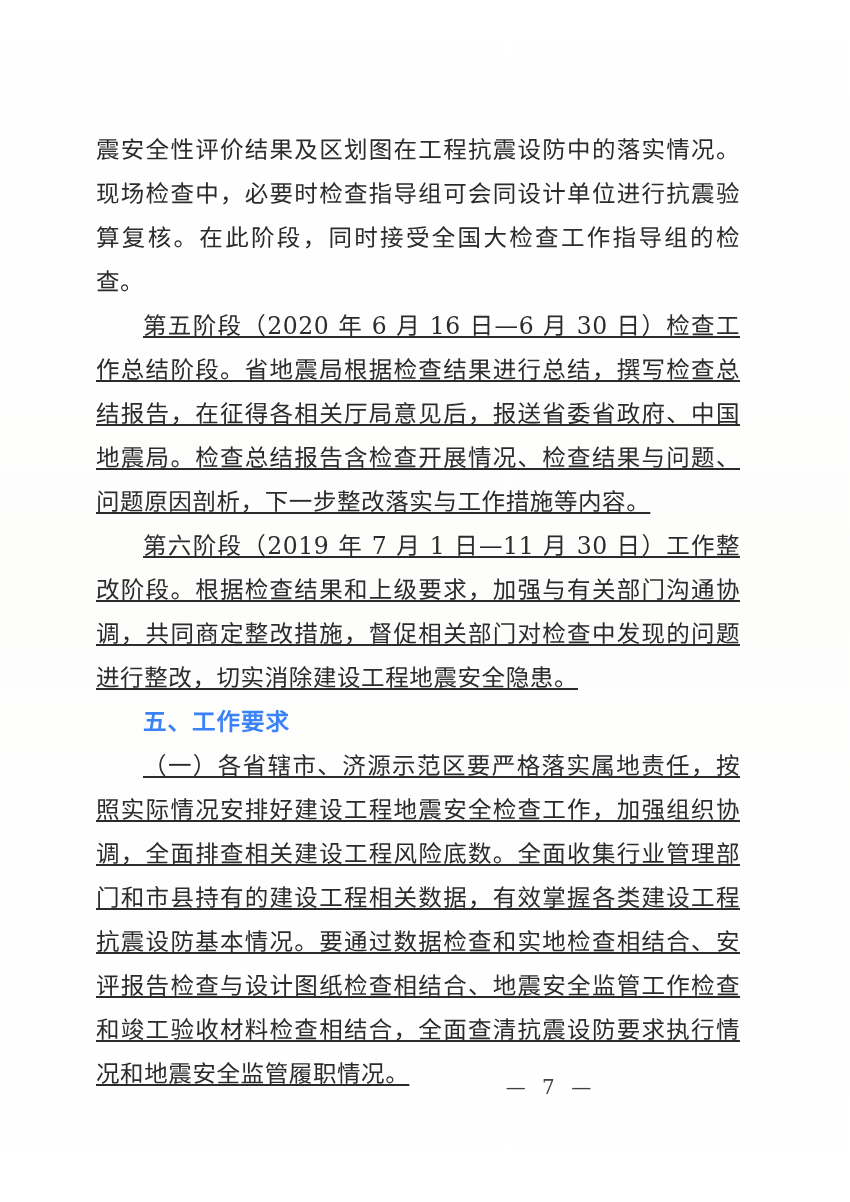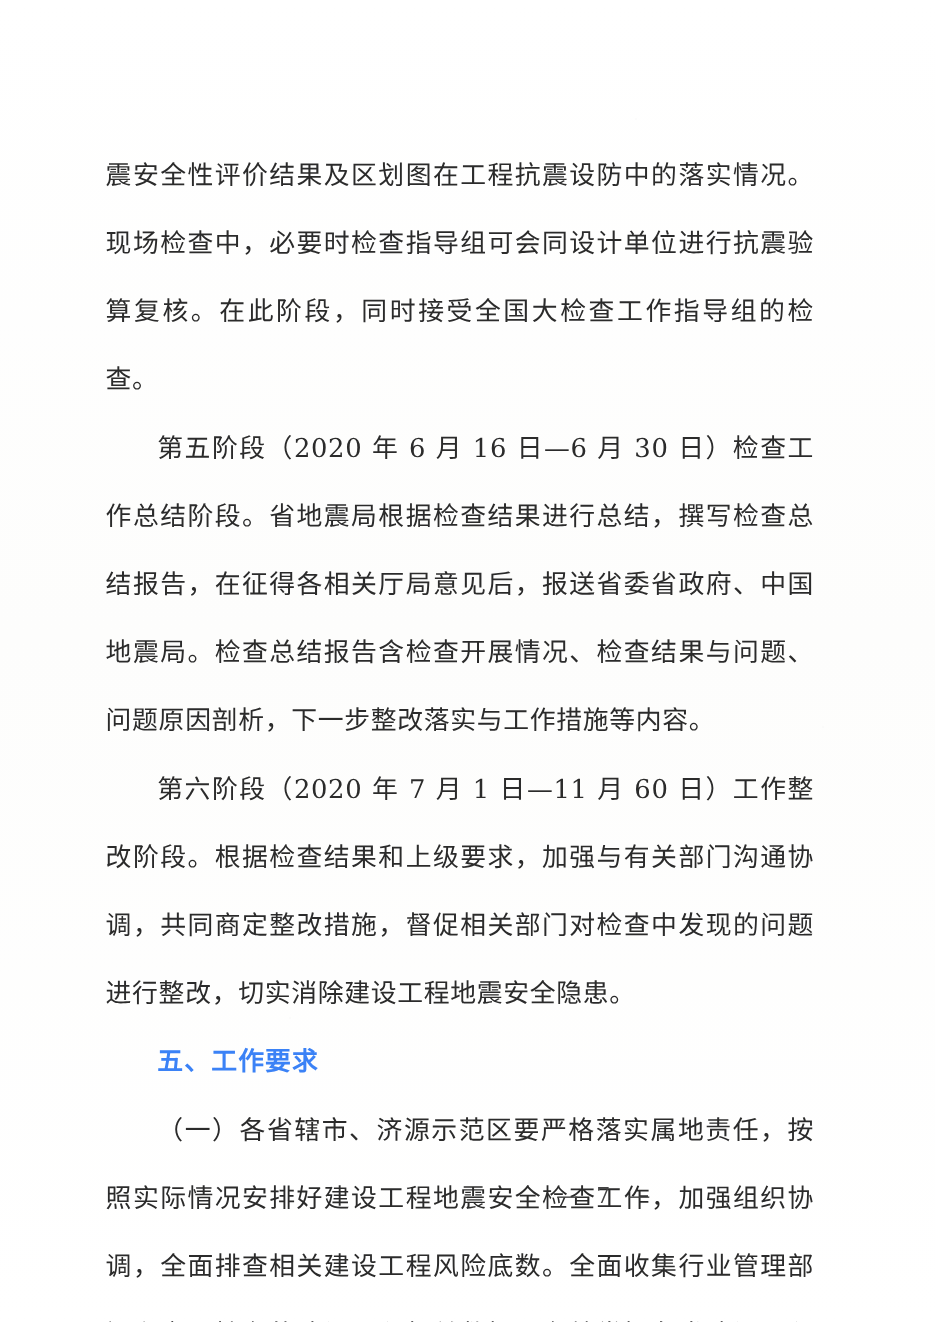--- a/index.html
+++ b/index.html
@@ -41,31 +41,32 @@
     top: 128px;
     width: 644px;
   }
 
   p.para,
   h2.heading {
     margin: 0;
     padding: 0;
     color: #2b2b2b;
     font-size: 23.5px;
-    line-height: 62px;
+    line-height: 44px;
     letter-spacing: 0.6px;
     text-align: justify;
     text-justify: inter-character;
     word-break: break-all;
     font-weight: normal;
     font-family: "DejaVu Serif", "Liberation Serif", serif;
   }
 
   p.indent {
     text-indent: 2em;
+    text-decoration: underline;
   }
 
   h2.heading {
     font-family: "DejaVu Sans", "Liberation Sans", sans-serif;
     font-weight: bold;
     text-indent: 2em;
     letter-spacing: 1px;
     color: #3b82f6;
     text-align: left;
   }
@@ -92,21 +93,21 @@
 <body>
 
 <div class="page">
 
   <div class="text-block">
 
     <p class="para">震安全性评价结果及区划图在工程抗震设防中的落实情况。现场检查中，必要时检查指导组可会同设计单位进行抗震验算复核。在此阶段，同时接受全国大检查工作指导组的检查。</p>
 
     <p class="para indent">第五阶段（2020 年 6 月 16 日—6 月 30 日）检查工作总结阶段。省地震局根据检查结果进行总结，撰写检查总结报告，在征得各相关厅局意见后，报送省委省政府、中国地震局。检查总结报告含检查开展情况、检查结果与问题、问题原因剖析，下一步整改落实与工作措施等内容。</p>
 
-    <p class="para indent">第六阶段（2020 年 7 月 1 日—11 月 60 日）工作整改阶段。根据检查结果和上级要求，加强与有关部门沟通协调，共同商定整改措施，督促相关部门对检查中发现的问题进行整改，切实消除建设工程地震安全隐患。</p>
+    <p class="para indent">第六阶段（2019 年 7 月 1 日—11 月 30 日）工作整改阶段。根据检查结果和上级要求，加强与有关部门沟通协调，共同商定整改措施，督促相关部门对检查中发现的问题进行整改，切实消除建设工程地震安全隐患。</p>
 
     <h2 class="heading">五、工作要求</h2>
 
     <p class="para indent">（一）各省辖市、济源示范区要严格落实属地责任，按照实际情况安排好建设工程地震安全检查工作，加强组织协调，全面排查相关建设工程风险底数。全面收集行业管理部门和市县持有的建设工程相关数据，有效掌握各类建设工程抗震设防基本情况。要通过数据检查和实地检查相结合、安评报告检查与设计图纸检查相结合、地震安全监管工作检查和竣工验收材料检查相结合，全面查清抗震设防要求执行情况和地震安全监管履职情况。</p>
 
   </div>
 
   <div class="page-number">
     <span class="pn-inner">— 7 —</span>
   </div>

